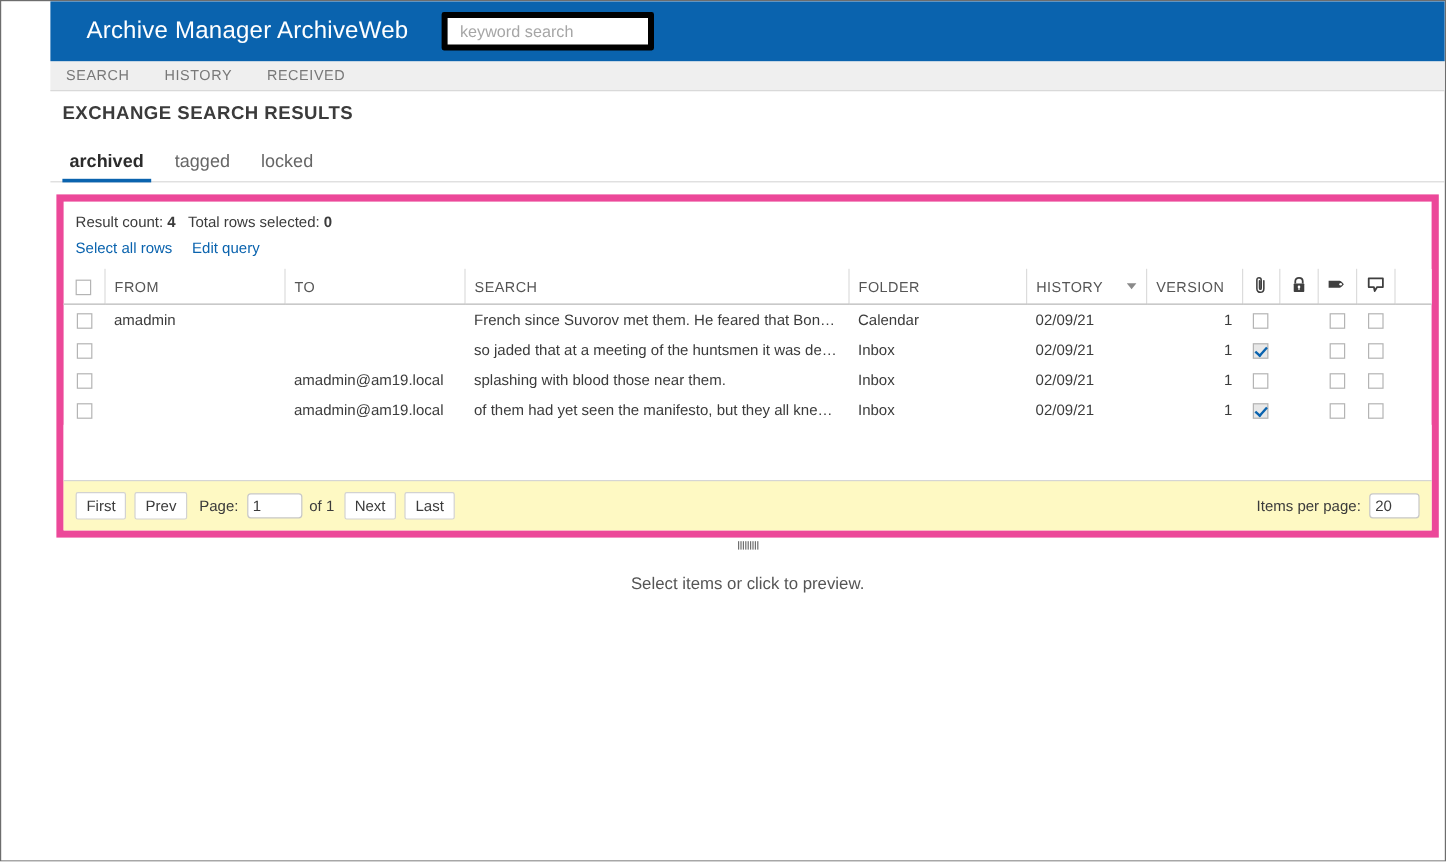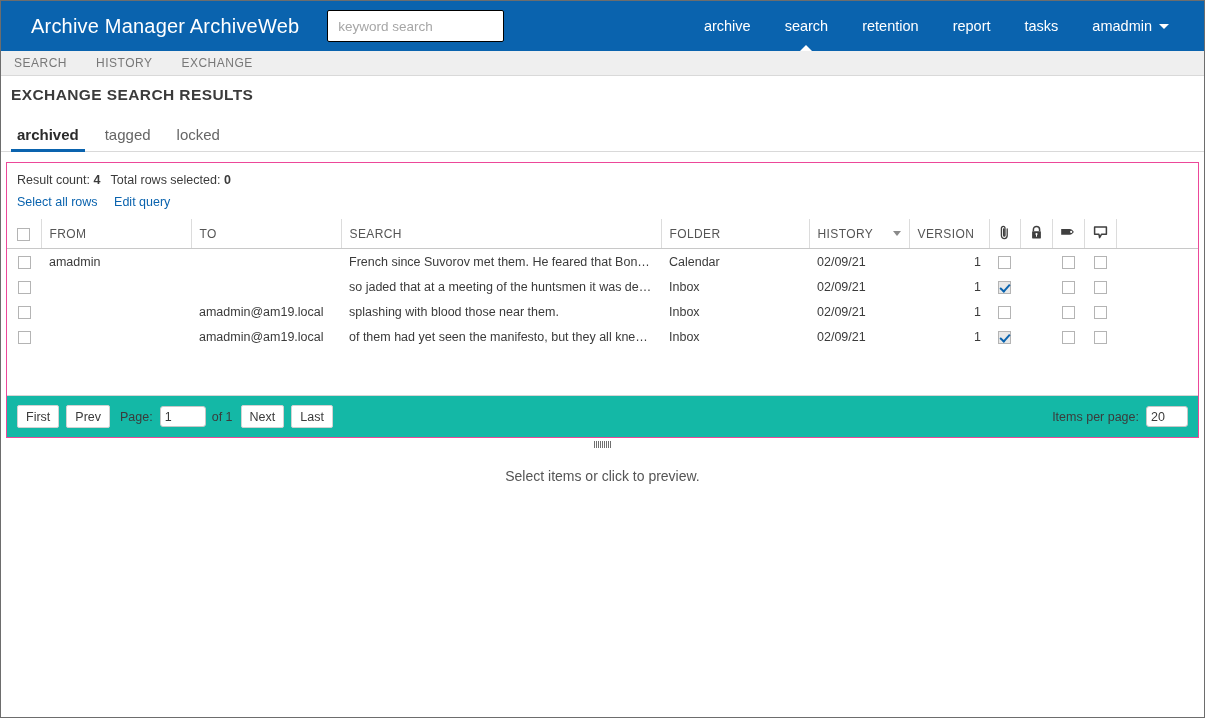--- a/index.html
+++ b/index.html
@@ -14,20 +14,21 @@
   .app-window {
     width: 1205px;
     height: 718px;
     box-sizing: border-box;
     border: 1px solid #6d6d6d;
     background: #ffffff;
     position: relative;
     overflow: hidden;
     display: flex;
     flex-direction: column;
+    padding-left: 41px;
   }
 
   
   .topbar {
     height: 50px;
     background: #0a63ae;
     display: flex;
     align-items: center;
     flex: 0 0 auto;
     position: relative;
@@ -39,21 +40,21 @@
     margin-left: 30px;
     letter-spacing: .2px;
     white-space: nowrap;
   }
   .search-box {
     margin-left: 28px;
     width: 177px;
     height: 32px;
     box-sizing: border-box;
     background: #ffffff;
-    border: 1px solid #000000;
+    border: 5px solid #000000;
     border-radius: 2px;
     padding: 0 10px;
     font-family: "Liberation Sans", sans-serif;
     font-size: 13.5px;
     color: #333;
     outline: none;
   }
   .search-box::placeholder { color: #a6a6a6; }
 
   .topnav {
@@ -148,21 +149,21 @@
     content: "";
     position: absolute;
     left: 0; right: 0; bottom: -1px;
     height: 3px;
     background: #0a63ae;
   }
 
   
   .results-panel {
     margin: 10px 5px 0 5px;
-    border: 1px solid #ec4899;
+    border: 6px solid #ec4899;
     background: #fff;
     flex: 0 0 auto;
   }
   .result-summary {
     padding: 10px 0 0 10px;
     font-size: 12.5px;
     color: #3b3b3b;
   }
   .result-summary b { font-weight: bold; }
   .result-links {
@@ -268,21 +269,21 @@
 
   
   .pager {
     border-top: 1px solid #d5d5d5;
     height: 41px;
     display: flex;
     align-items: center;
     padding: 0 10px;
     font-size: 12.5px;
     color: #3b3b3b;
-    background: #14b8a6;
+    background: #fef9c3;
   }
   .pg-btn {
     border: 1px solid #d2d2d2;
     background: #ffffff;
     color: #3b3b3b;
     font-family: "Liberation Sans", sans-serif;
     font-size: 12.5px;
     height: 23px;
     min-width: 38px;
     padding: 0 8px;
@@ -354,47 +355,26 @@
   }
 </style>
 </head>
 <body>
 
 <div class="app-window">
 
   <div class="topbar">
     <div class="brand">Archive Manager ArchiveWeb</div>
     <input class="search-box" type="text" placeholder="keyword search" style="">
-    <div class="topnav">
-      <div class="topnav-item">
-        <span>archive</span>
-      </div>
-      <div class="topnav-item active">
-        <span>search</span>
-        <span class="caret-up"></span>
-      </div>
-      <div class="topnav-item">
-        <span>retention</span>
-      </div>
-      <div class="topnav-item">
-        <span>report</span>
-      </div>
-      <div class="topnav-item">
-        <span>tasks</span>
-      </div>
-      <div class="topnav-item">
-        <span>amadmin</span><span class="user-caret"></span>
-      </div>
-    </div>
   </div>
 
   <div class="subnav">
     <div class="subnav-item">SEARCH</div>
     <div class="subnav-item">HISTORY</div>
-    <div class="subnav-item">EXCHANGE</div>
+    <div class="subnav-item">RECEIVED</div>
   </div>
 
   <div class="page-title">EXCHANGE SEARCH RESULTS</div>
 
   <div class="state-tabs">
     <div class="state-tab active">archived</div>
     <div class="state-tab">tagged</div>
     <div class="state-tab">locked</div>
   </div>
 

